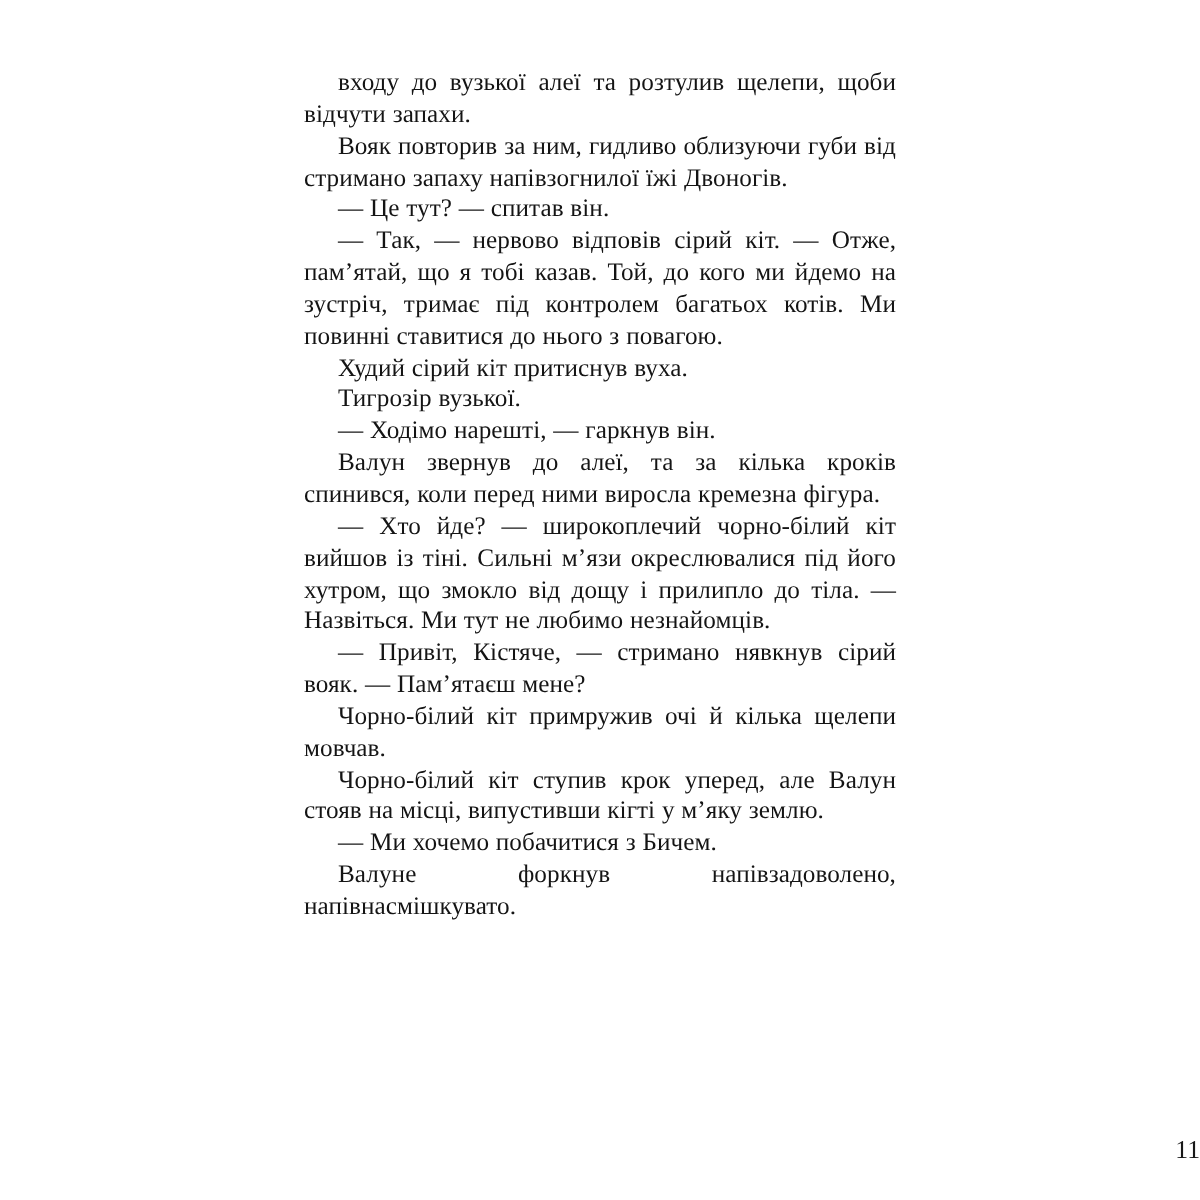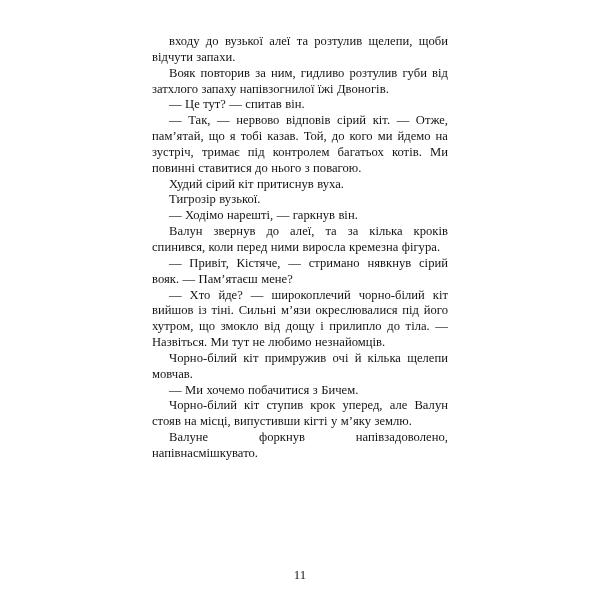--- a/index.html
+++ b/index.html
@@ -46,44 +46,44 @@
   
   .para:last-child {
     margin-bottom: 0;
   }
 
   .page-number {
     position: absolute;
     left: 0;
     top: 568px;
     width: 600px;
-    text-align: center;
+    text-align: right;
     font-size: 12.8px;
     line-height: 15px;
     color: #181818;
     font-family: "Liberation Serif", "DejaVu Serif", serif;
   }
 </style>
 </head>
 <body>
 
 <div class="page">
 
   <div class="text-block">
     <p class="para">входу до вузької алеї та розтулив щелепи, щоби відчути запахи.</p>
-    <p class="para">Вояк повторив за ним, гидливо розтулив губи від затхлого запаху напівзогнилої їжі Двоногів.</p>
+    <p class="para">Вояк повторив за ним, гидливо облизуючи губи від стримано запаху напівзогнилої їжі Двоногів.</p>
     <p class="para">— Це тут? — спитав він.</p>
     <p class="para">— Так, — нервово відповів сірий кіт. — Отже, пам’ятай, що я тобі казав. Той, до кого ми йдемо на зустріч, тримає під контролем багатьох котів. Ми повинні ставитися до нього з повагою.</p>
     <p class="para">Худий сірий кіт притиснув вуха.</p>
     <p class="para">Тигрозір вузької.</p>
     <p class="para">— Ходімо нарешті, — гаркнув він.</p>
     <p class="para">Валун звернув до алеї, та за кілька кроків спинився, коли перед ними виросла кремезна фігура.</p>
+    <p class="para">— Хто йде? — широкоплечий чорно-білий кіт вийшов із тіні. Сильні м’язи окреслювалися під його хутром, що змокло від дощу і прилипло до тіла. — Назвіться. Ми тут не любимо незнайомців.</p>
     <p class="para">— Привіт, Кістяче, — стримано нявкнув сірий вояк. — Пам’ятаєш мене?</p>
-    <p class="para">— Хто йде? — широкоплечий чорно-білий кіт вийшов із тіні. Сильні м’язи окреслювалися під його хутром, що змокло від дощу і прилипло до тіла. — Назвіться. Ми тут не любимо незнайомців.</p>
     <p class="para">Чорно-білий кіт примружив очі й кілька щелепи мовчав.</p>
+    <p class="para">Чорно-білий кіт ступив крок уперед, але Валун стояв на місці, випустивши кігті у м’яку землю.</p>
     <p class="para">— Ми хочемо побачитися з Бичем.</p>
-    <p class="para">Чорно-білий кіт ступив крок уперед, але Валун стояв на місці, випустивши кігті у м’яку землю.</p>
     <p class="para">Валуне форкнув напівзадоволено, напівнасмішкувато.</p>
   </div>
 
   <div class="page-number">11</div>
 
 </div>
 
 </body></html>

